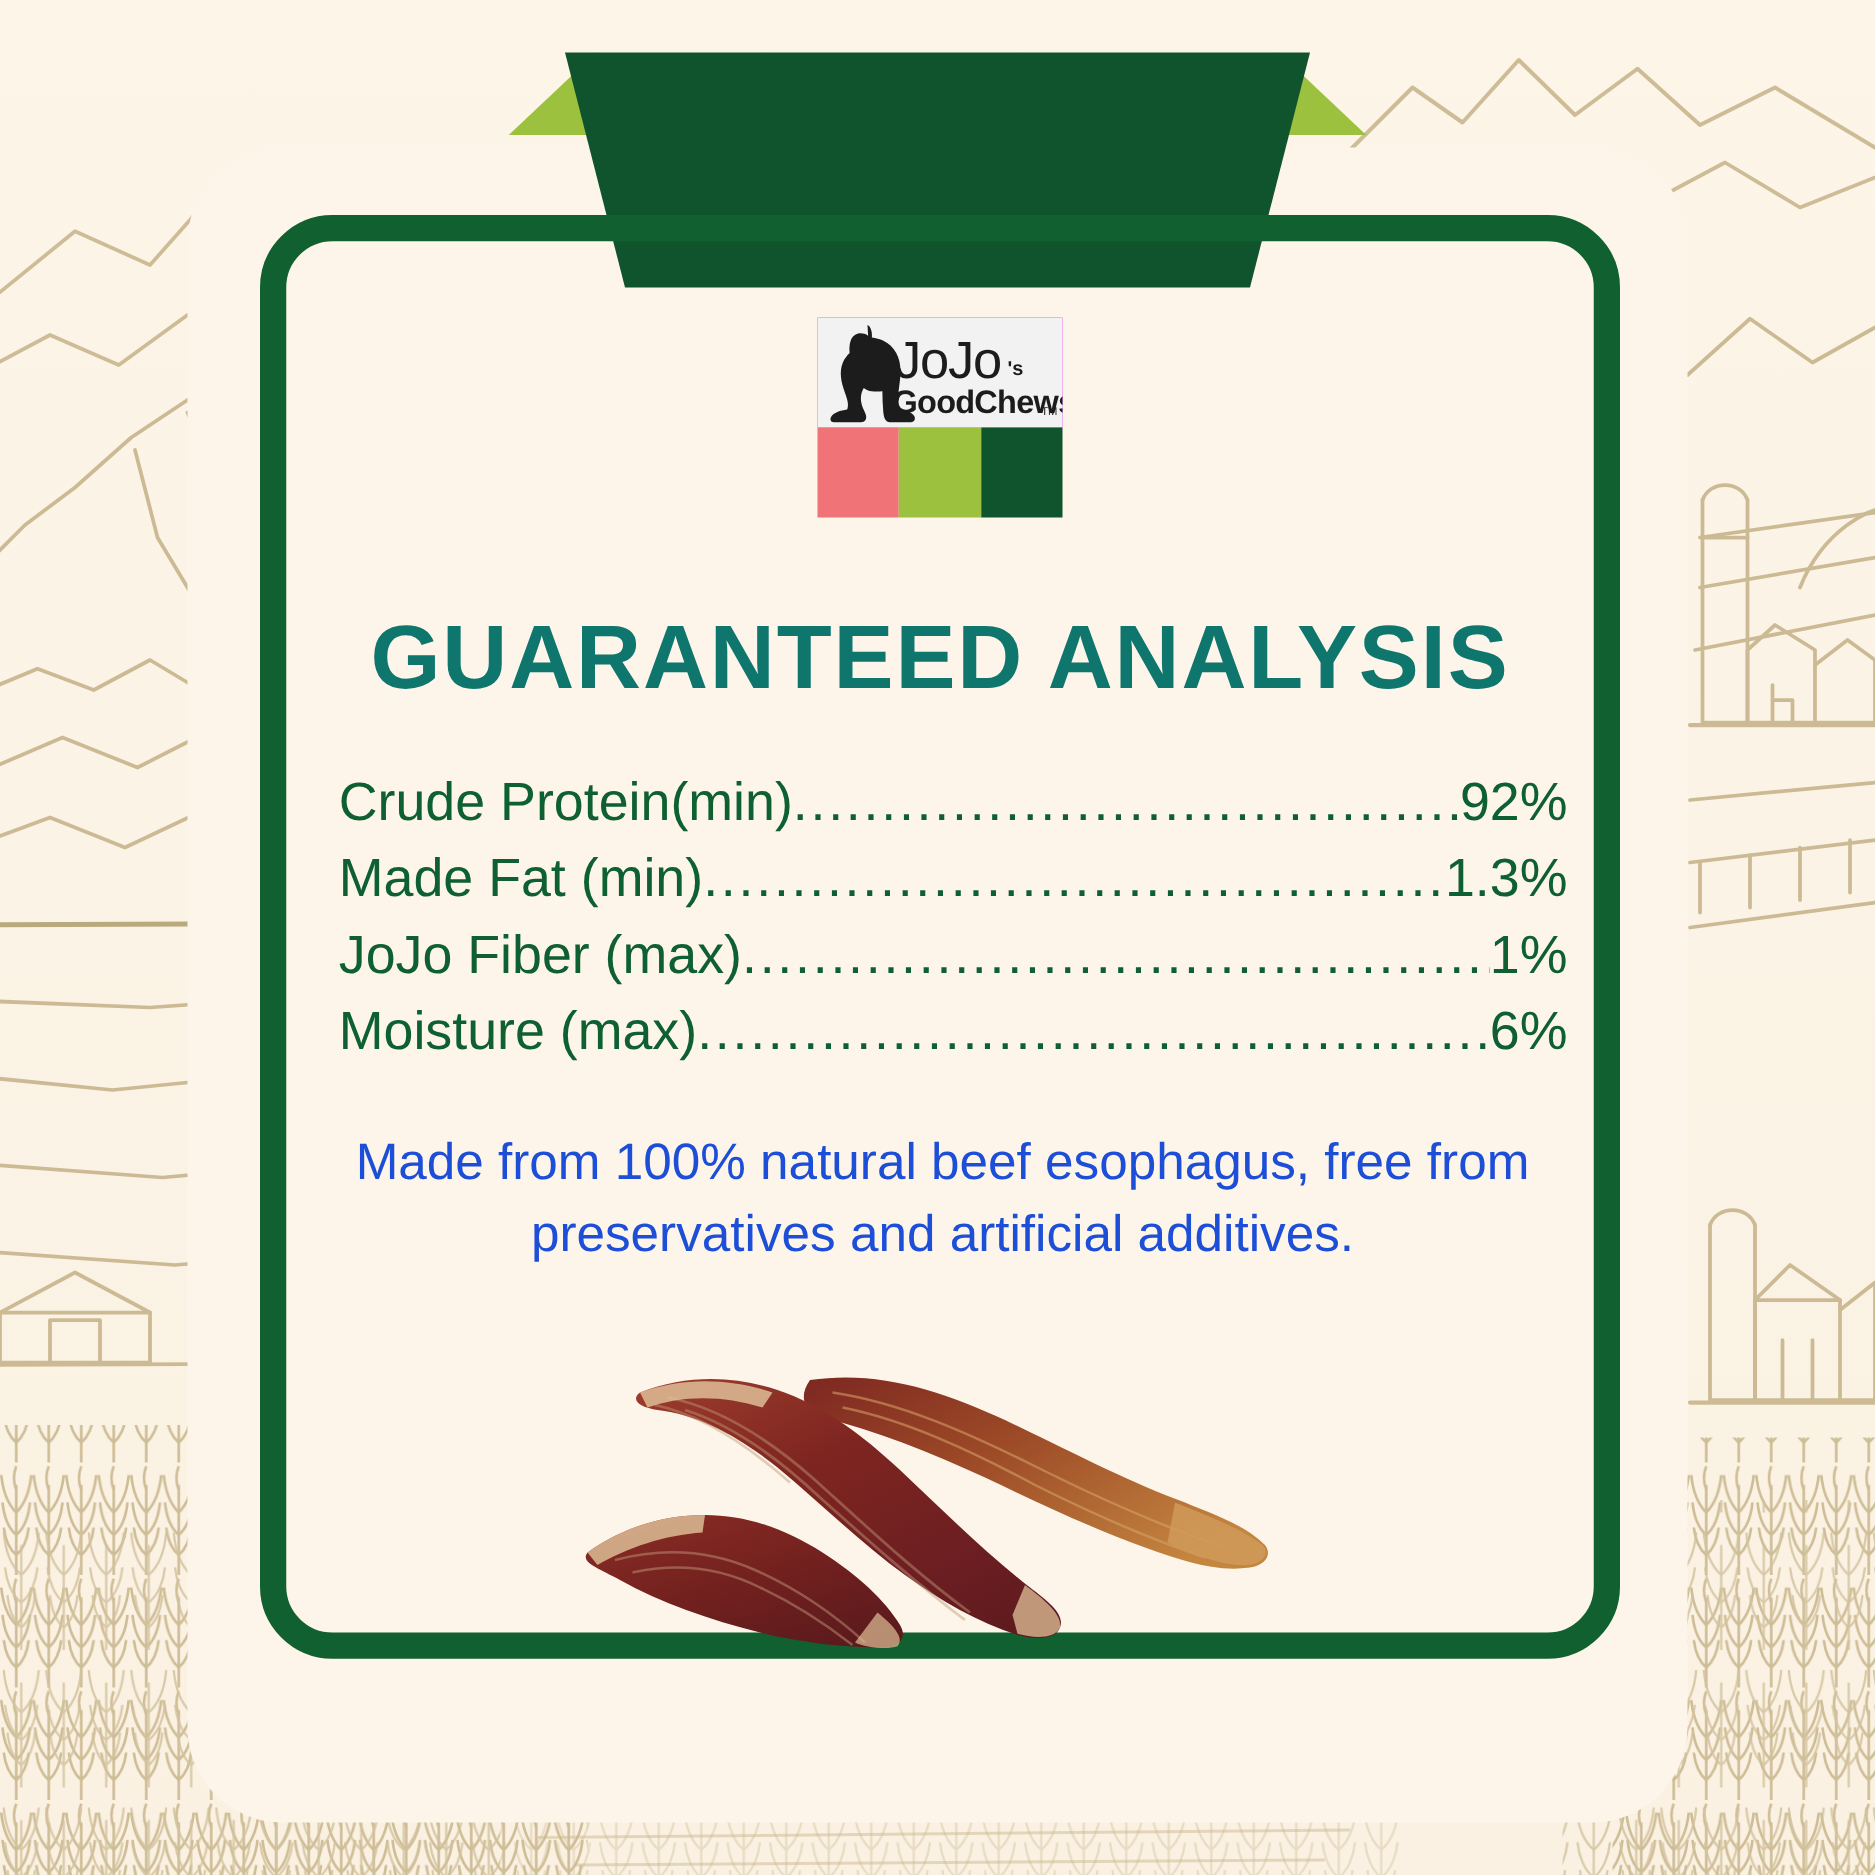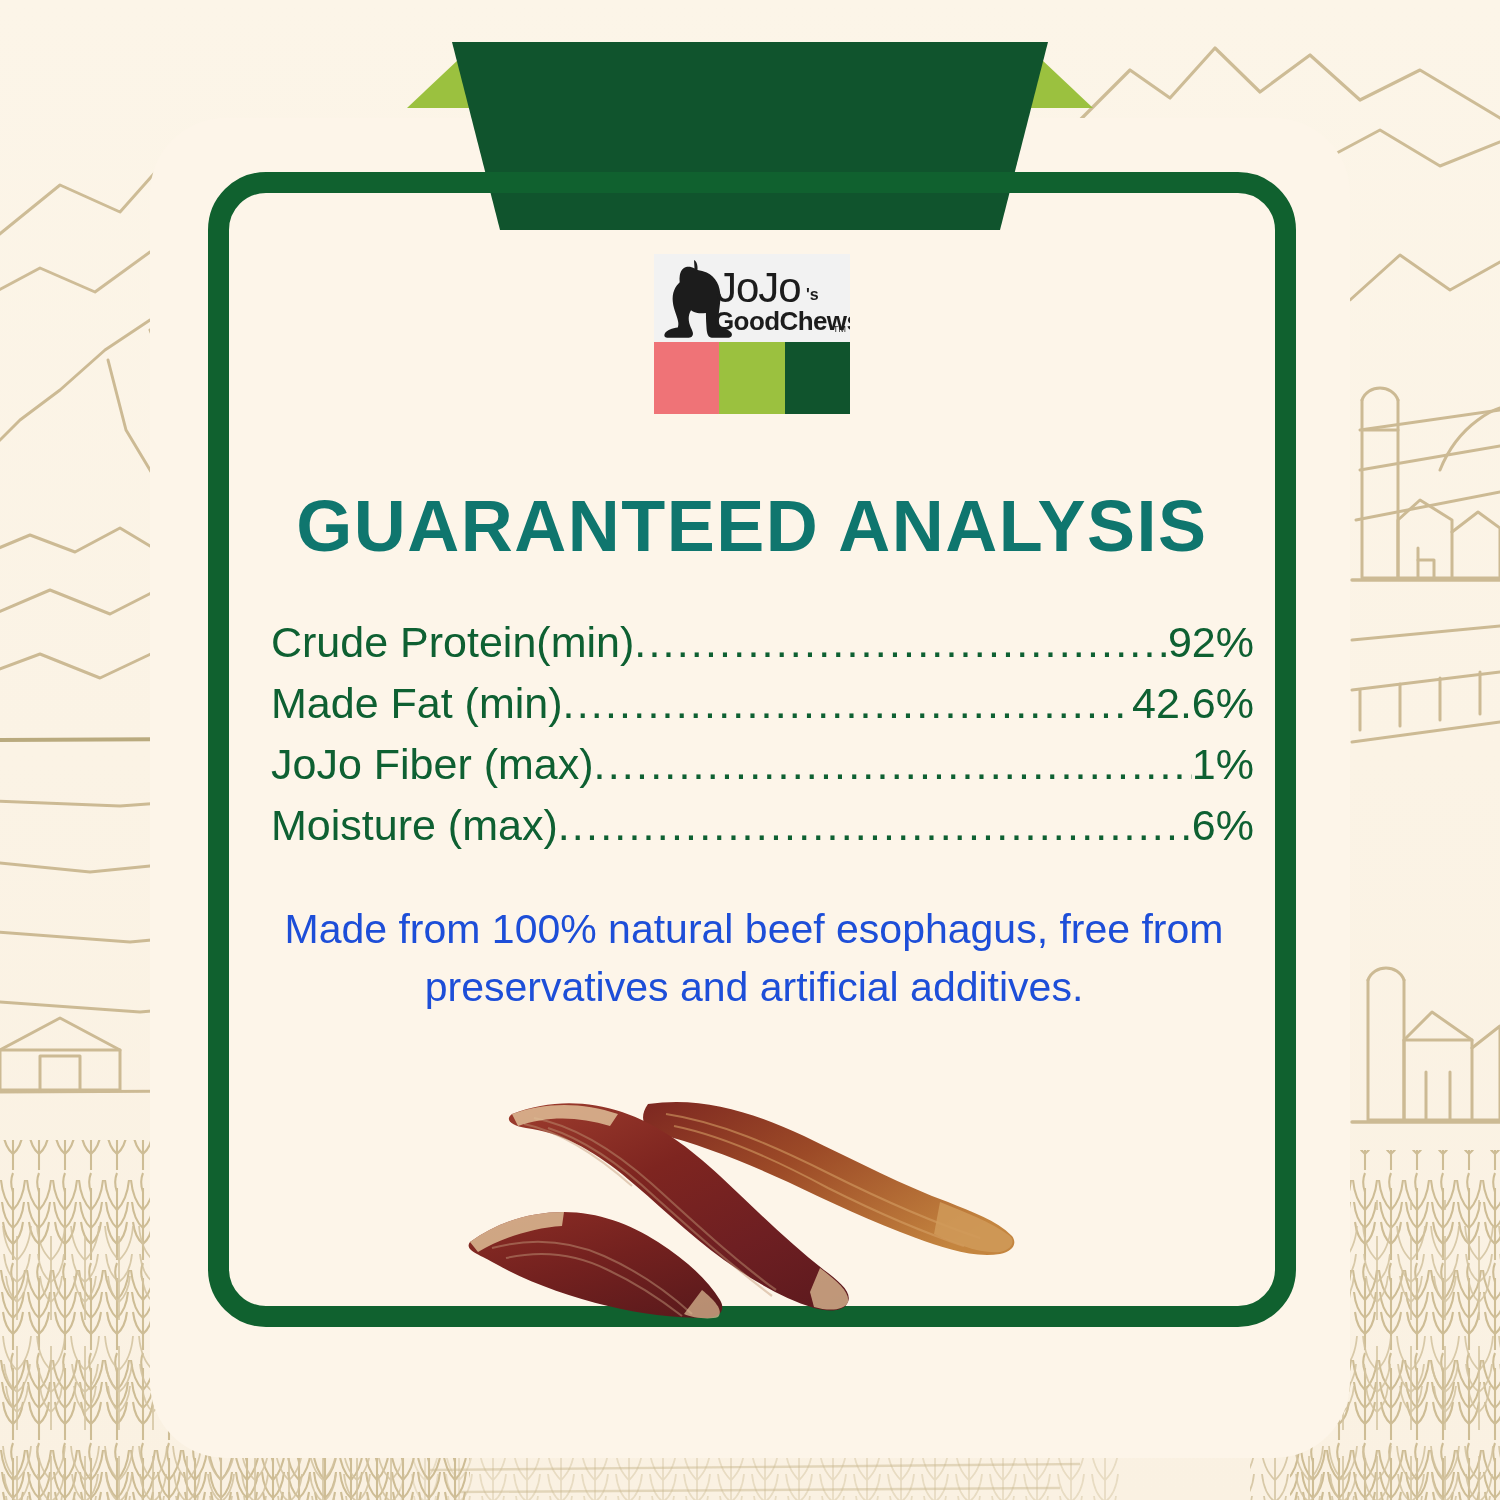--- a/index.html
+++ b/index.html
@@ -285,21 +285,21 @@
 
   <div class="analysis">
     <div class="a-row">
       <span class="a-label">Crude Protein(min)</span>
       <span class="a-dots">................................................</span>
       <span class="a-value">92%</span>
     </div>
     <div class="a-row">
       <span class="a-label">Made Fat (min)</span>
       <span class="a-dots">...................................................</span>
-      <span class="a-value">42.6%</span>
+      <span class="a-value">1.3%</span>
     </div>
     <div class="a-row">
       <span class="a-label">JoJo Fiber (max)</span>
       <span class="a-dots">................................................</span>
       <span class="a-value">1%</span>
     </div>
     <div class="a-row">
       <span class="a-label">Moisture (max)</span>
       <span class="a-dots">.....................................................</span>
       <span class="a-value">6%</span>

